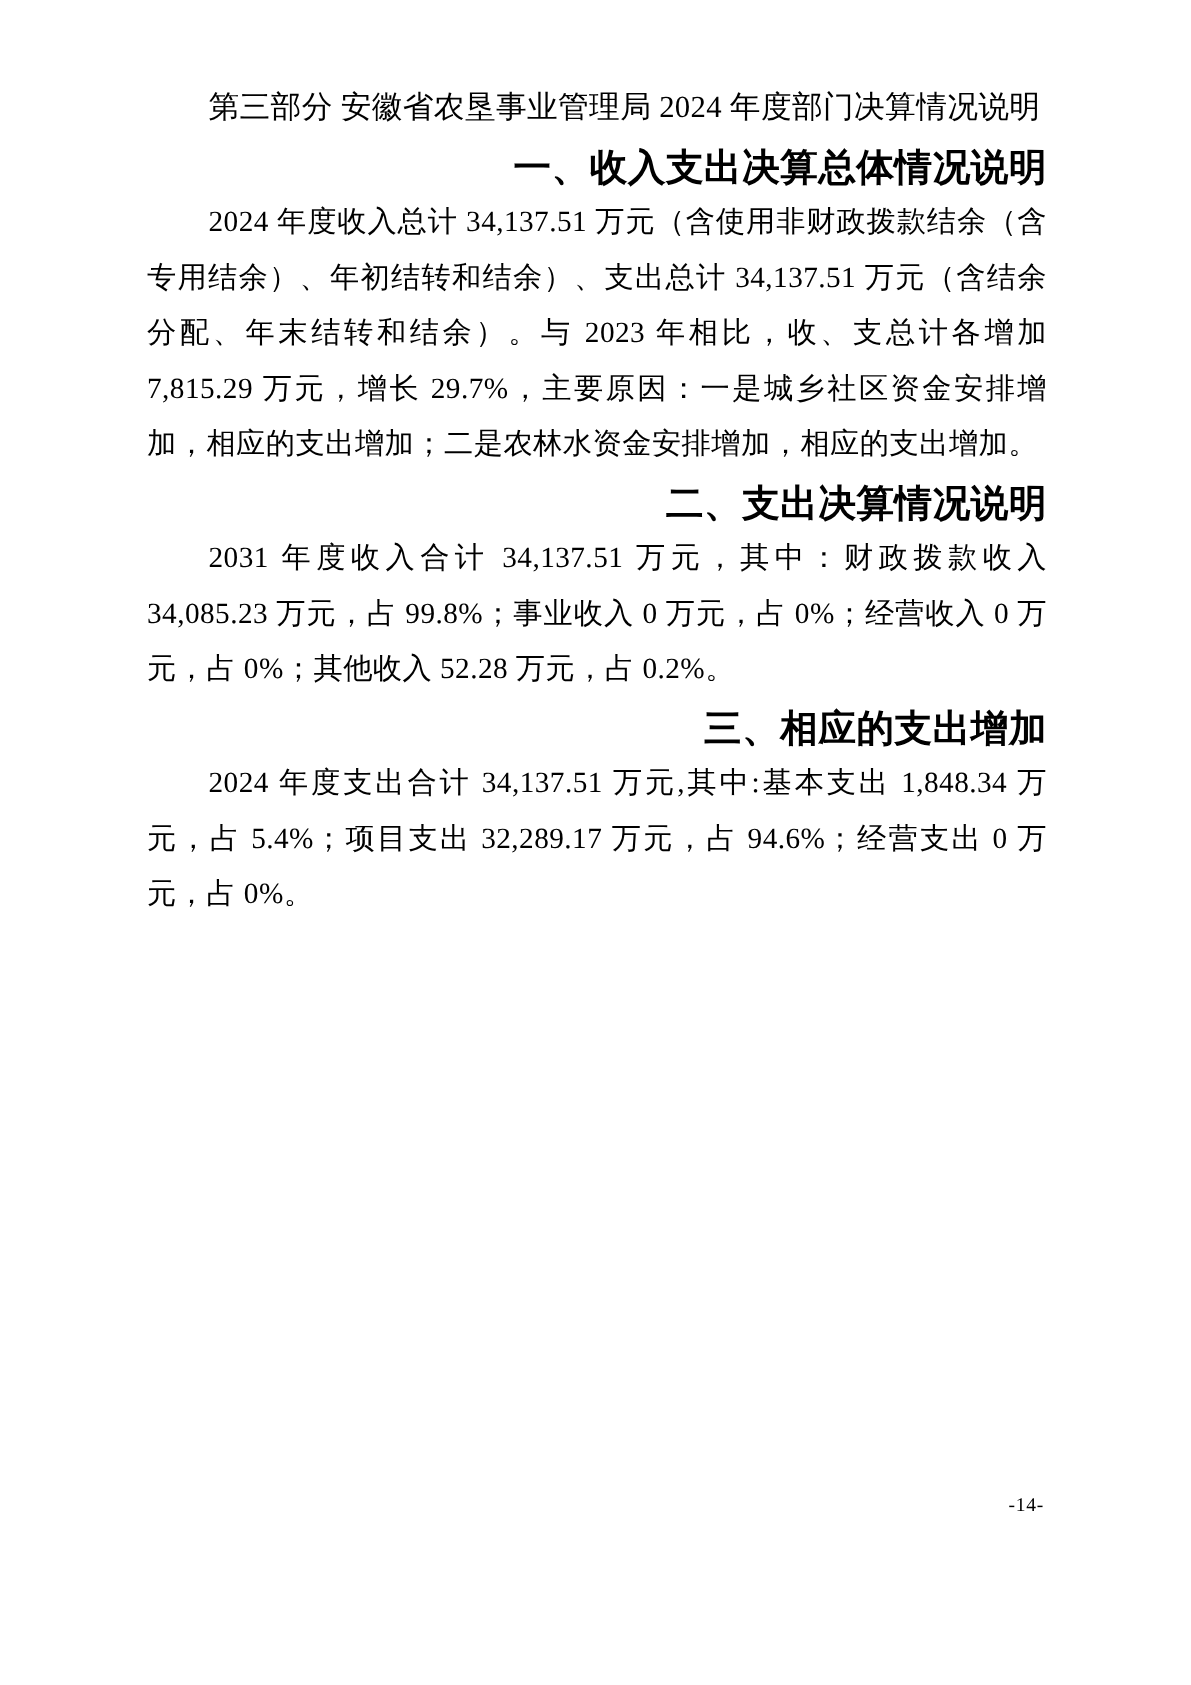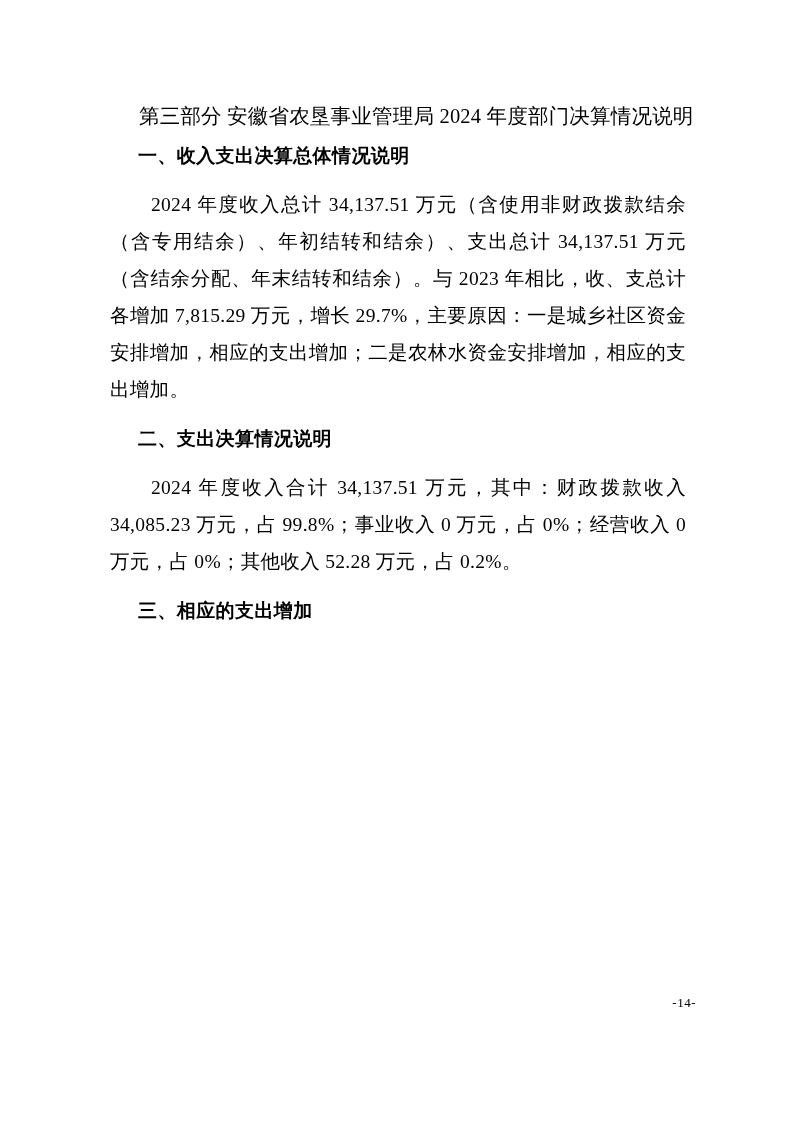--- a/index.html
+++ b/index.html
@@ -15,51 +15,52 @@
     position: relative;
     overflow: hidden;
   }
   .page {
     position: absolute;
     left: 0;
     top: 0;
     width: 794px;
     height: 1123px;
     box-sizing: border-box;
-    padding: 98px 98px 0 98px;
+    padding: 54px 98px 0 98px;
   }
   .doc-body {
     width: 600px;
   }
   .title {
     font-family: "Liberation Serif", "DejaVu Serif", serif;
     font-size: 20.5px;
     font-weight: normal;
     line-height: 37px;
     text-indent: 41px;
     letter-spacing: 0.2px;
     margin: 0 0 2px 0;
     text-align: justify;
     text-justify: inter-ideograph;
   }
   .heading {
     font-family: "DejaVu Sans", "Liberation Sans", sans-serif;
-    font-size: 19px;
+    font-size: 25px;
     font-weight: bold;
     line-height: 37px;
     text-indent: 40px;
     margin: 2px 0 0 0;
     letter-spacing: 0.4px;
+    text-align: right;
   }
   .para {
     font-family: "Liberation Serif", "DejaVu Serif", serif;
     font-size: 19.5px;
     line-height: 37px;
     text-indent: 41px;
-    margin: 12px;
+    margin: 0;
     text-align: justify;
     text-justify: inter-ideograph;
     letter-spacing: 0.3px;
   }
   .page-number {
     position: absolute;
     right: 98px;
     bottom: 112px;
     font-family: "Liberation Serif", "DejaVu Serif", serif;
     font-size: 13px;
@@ -71,21 +72,22 @@
 
 <div class="page">
   <div class="doc-body">
 
     <p class="title">第三部分 安徽省农垦事业管理局 2024 年度部门决算情况说明</p>
 
     <h2 class="heading">一、收入支出决算总体情况说明</h2>
     <p class="para">2024 年度收入总计 34,137.51 万元（含使用非财政拨款结余（含专用结余）、年初结转和结余）、支出总计 34,137.51 万元（含结余分配、年末结转和结余）。与 2023 年相比，收、支总计各增加 7,815.29 万元，增长 29.7%，主要原因：一是城乡社区资金安排增加，相应的支出增加；二是农林水资金安排增加，相应的支出增加。</p>
 
     <h2 class="heading">二、支出决算情况说明</h2>
-    <p class="para">2024 年度收入合计 34,137.51 万元，其中：财政拨款收入 34,085.23 万元，占 99.8%；事业收入 0 万元，占 0%；经营收入 0 万元，占 0%；其他收入 52.28 万元，占 0.2%。</p>
+    <p class="para">2031 年度收入合计 34,137.51 万元，其中：财政拨款收入 34,085.23 万元，占 99.8%；事业收入 0 万元，占 0%；经营收入 0 万元，占 0%；其他收入 52.28 万元，占 0.2%。</p>
 
     <h2 class="heading">三、相应的支出增加</h2>
+    <p class="para">2024 年度支出合计 34,137.51 万元,其中:基本支出 1,848.34 万元，占 5.4%；项目支出 32,289.17 万元，占 94.6%；经营支出 0 万元，占 0%。</p>
 
 
   </div>
 
   <div class="page-number">-14-</div>
 </div>
 
 </body></html>

